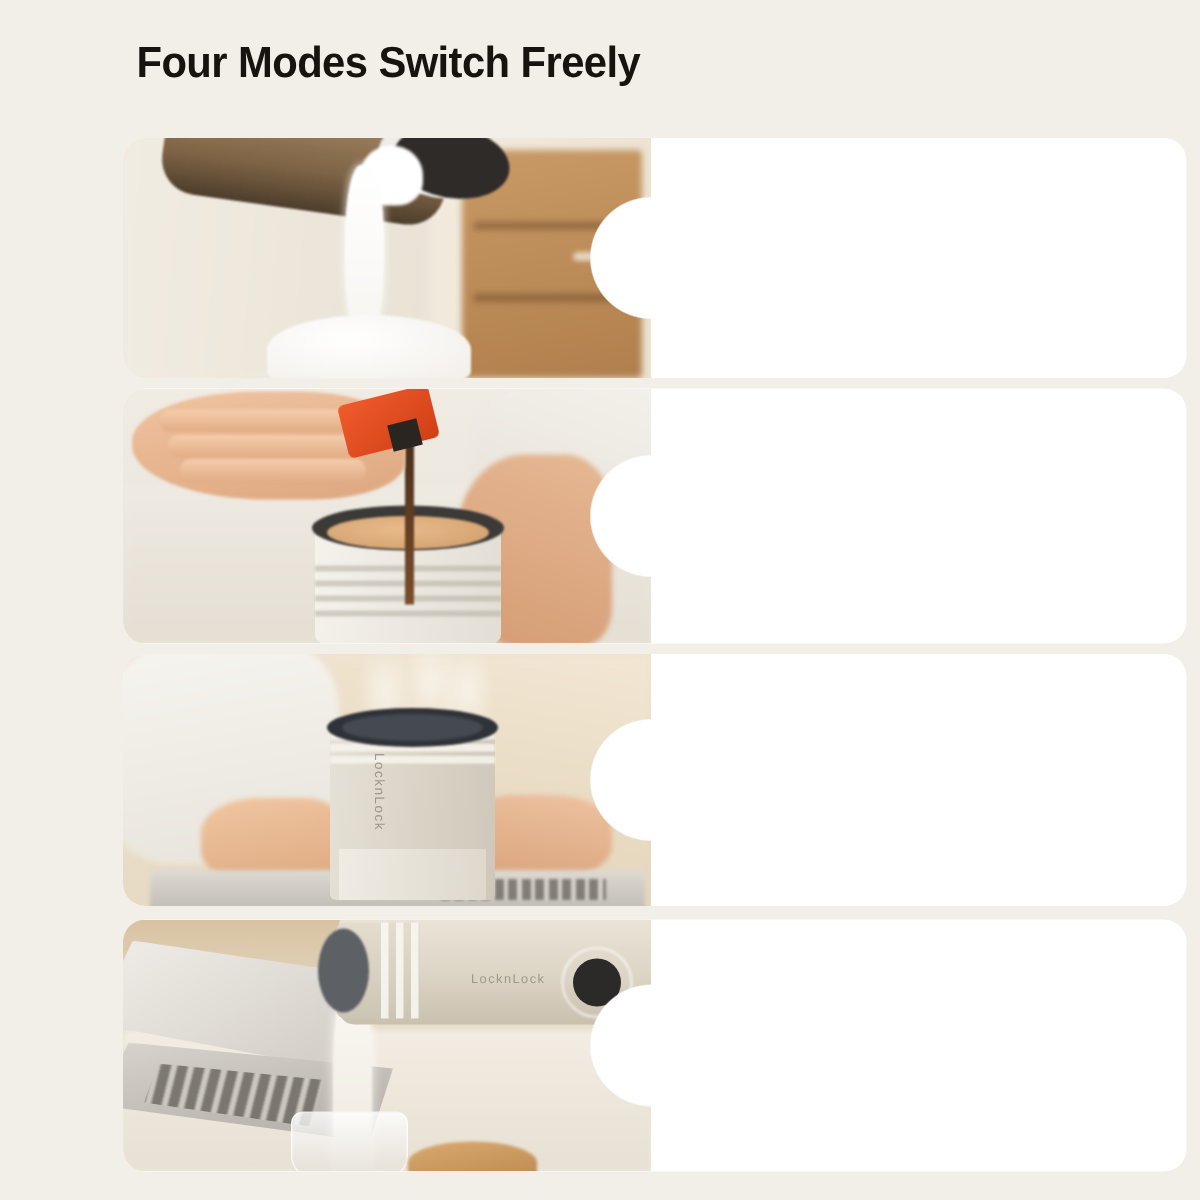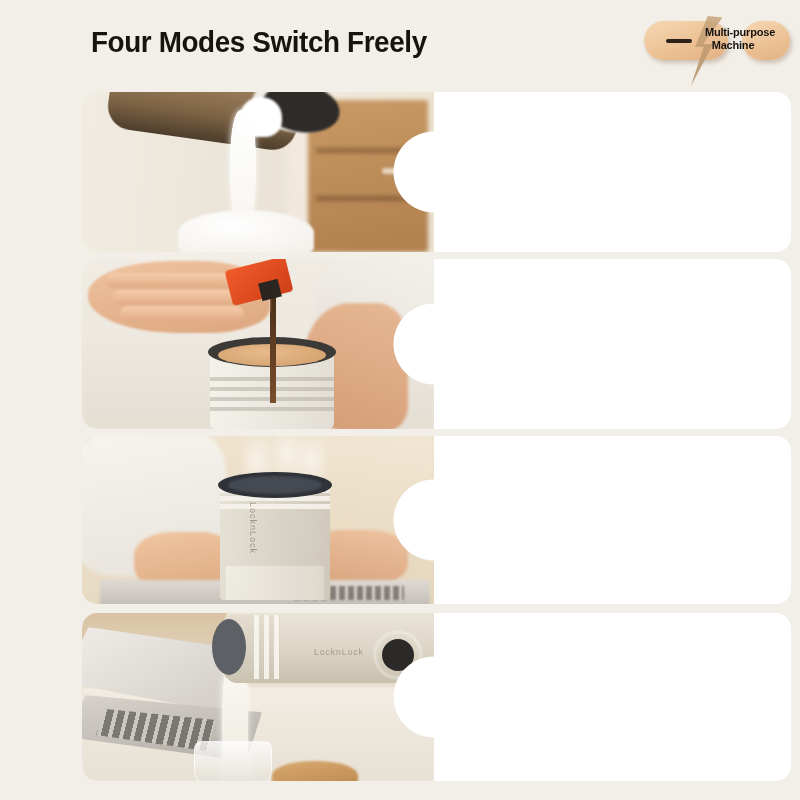--- a/index.html
+++ b/index.html
@@ -228,30 +228,20 @@
     padding-left:86px;
   }
 </style>
 </head>
 <body>
 
 <div id="page">
 
   <div id="page-title">Four Modes Switch Freely</div>
 
-  <div id="badge">
-    <div class="pill-left"></div>
-    <div class="pill-right"></div>
-    <div class="dash"></div>
-    <div class="bolt"></div>
-    <div class="badge-text">
-      <span class="l1">Multi-purpose</span>
-      <span class="l2">Machine</span>
-    </div>
-  </div>
 
   <div class="card c1">
     <div class="photo">
       <div class="scene s1">
         <div class="wall"></div>
         <div class="cabinet"></div>
         <div class="cabinet-line cl1"></div>
         <div class="cabinet-line cl2"></div>
         <div class="cab-handle"></div>
         <div class="jug"></div>

